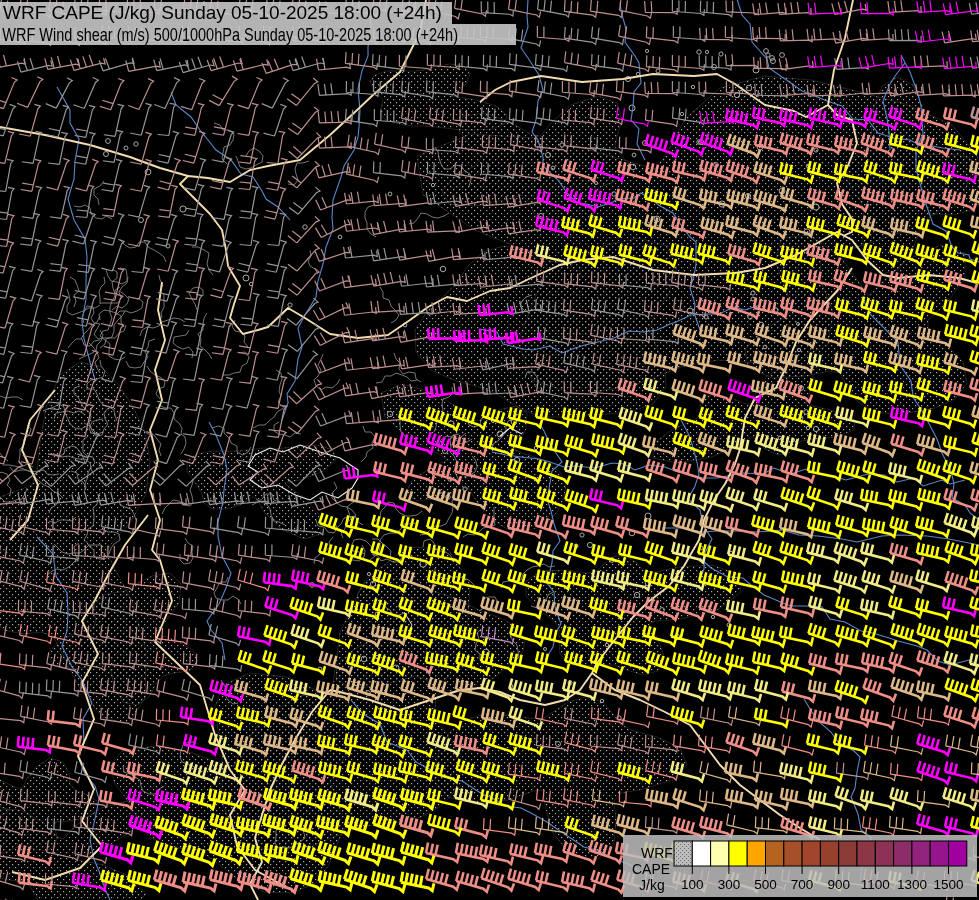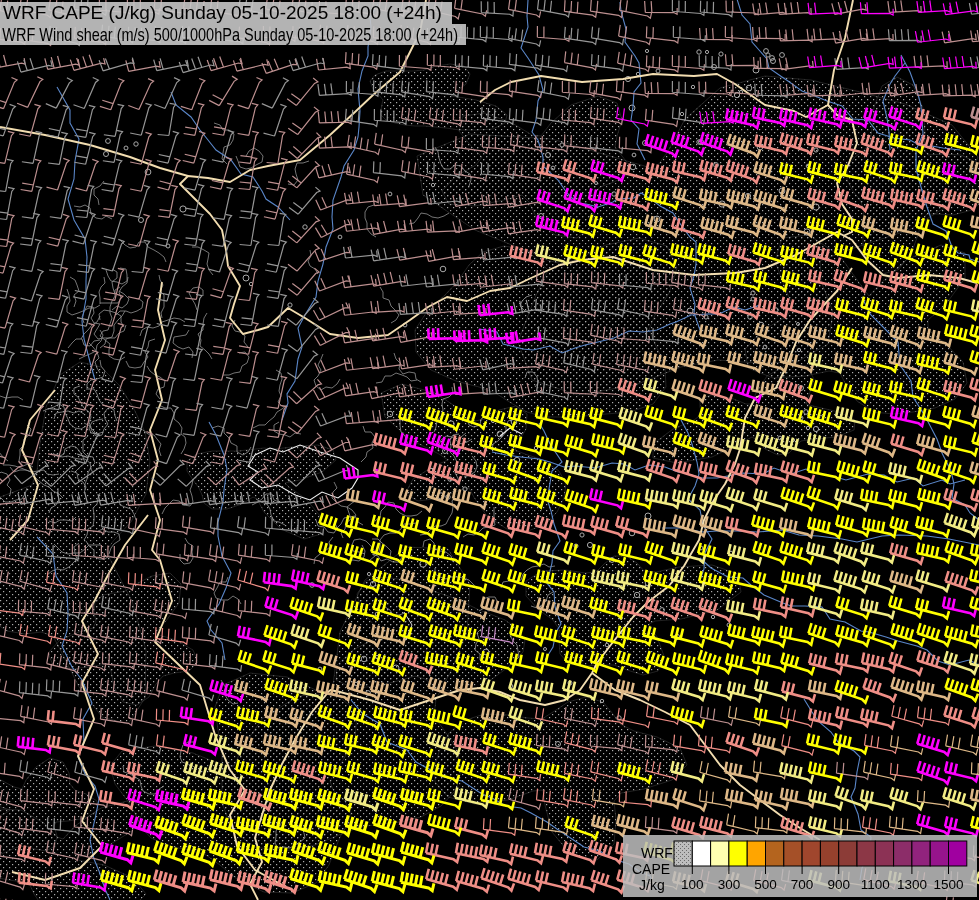--- a/index.html
+++ b/index.html
@@ -1624,14 +1624,14 @@
         <text x="911.9" y="889" font-size="13.5" fill="#000" text-anchor="middle">1300</text>
         <line x1="948.5" y1="866" x2="948.5" y2="874" stroke="#000" stroke-width="1"></line>
         <text x="948.5" y="889" font-size="13.5" fill="#000" text-anchor="middle">1500</text>
         <text x="641" y="858" font-size="14" fill="#000">WRF</text>
         <text x="632" y="874" font-size="14" fill="#000">CAPE</text>
         <text x="639" y="890" font-size="14" fill="#000">J/kg</text>
       </g>
     </svg>
 
 <div class="tbar" style="top:2px;width:452px;"><span class="t1">WRF CAPE (J/kg) Sunday 05-10-2025 18:00 (+24h)</span></div>
-<div class="tbar" style="top:23.5px;width:466px;"><span class="t2">WRF Wind shear (m/s) 500/1000hPa Sunday 05-10-2025 18:00 (+24h)</span></div>
+<div class="tbar" style="top:23.5px;width:516px;"><span class="t2">WRF Wind shear (m/s) 500/1000hPa Sunday 05-10-2025 18:00 (+24h)</span></div>
 
 </div>
 </body></html>

